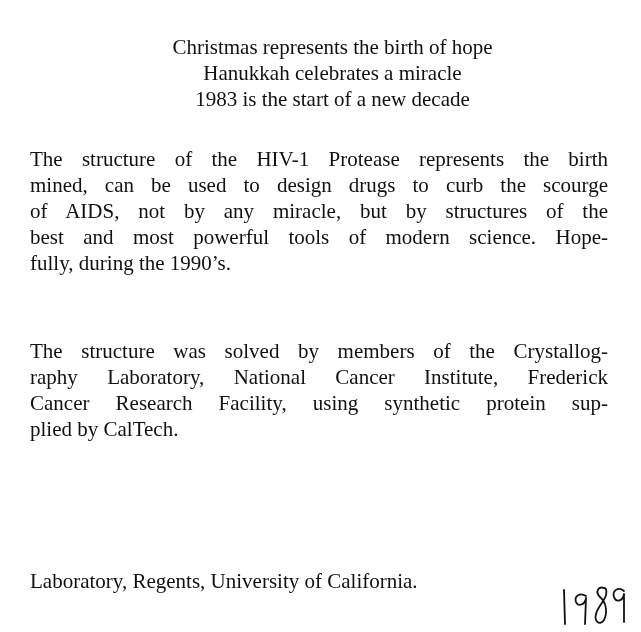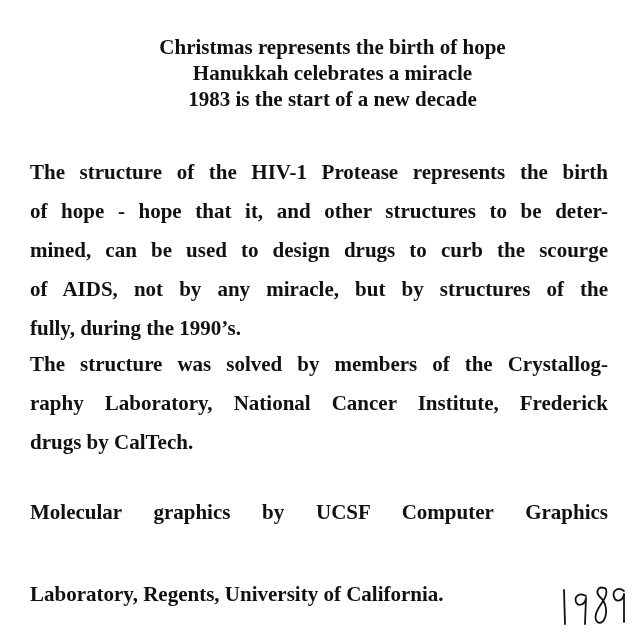--- a/index.html
+++ b/index.html
@@ -11,21 +11,21 @@
       width: 641px;
       height: 632px;
       position: relative;
       overflow: hidden;
       font-family: "Liberation Serif", "DejaVu Serif", serif;
       color: #111111;
     }
     .page {
       position: absolute;
       left: 0; top: 0;
-      width: 524px; height: 632px; font-weight: bold;
+      width: 524px; height: 632px;
     }
     .heading-block {
       position: absolute;
       left: 0;
       top: 34px;
       width: 641px;
       text-align: center;
       font-size: 21px;
       line-height: 26px;
     }
@@ -39,21 +39,20 @@
       width: 578px;
       font-size: 21px;
       line-height: 26px;
       text-align: justify;
     }
     .para .line {
       display: block;
       text-align: justify;
       text-align-last: justify;
       white-space: nowrap;
-      margin-top: 13px;
     }
     .para .line.last {
       text-align-last: left;
     }
     #p1 { top: 146px; }
     #p2 { top: 338px; }
     #p3 { top: 486px; }
     #p4 { top: 568px; }
     .handwritten {
       position: absolute;
@@ -69,34 +68,34 @@
 <div class="page">
 
   <div class="heading-block">
     <span class="line">Christmas represents the birth of hope</span>
     <span class="line">Hanukkah celebrates a miracle</span>
     <span class="line">1983 is the start of a new decade</span>
   </div>
 
   <div class="para" id="p1">
     <span class="line">The structure of the HIV-1 Protease represents the birth</span>
-    <span class="line">of hope - hope that it, and other structures to be deter-</span>
     <span class="line">mined, can be used to design drugs to curb the scourge</span>
     <span class="line">of AIDS, not by any miracle, but by structures of the</span>
+    <span class="line">best and most powerful tools of modern science. Hope-</span>
     <span class="line last">fully, during the 1990’s.</span>
   </div>
 
   <div class="para" id="p2">
     <span class="line">The structure was solved by members of the Crystallog-</span>
     <span class="line">raphy Laboratory, National Cancer Institute, Frederick</span>
-    <span class="line last">drugs by CalTech.</span>
+    <span class="line">Cancer Research Facility, using synthetic protein sup-</span>
+    <span class="line last">plied by CalTech.</span>
   </div>
 
   <div class="para" id="p3">
-    <span class="line">Molecular graphics by UCSF Computer Graphics</span>
   </div>
 
   <div class="para" id="p4">
     <span class="line last">Laboratory, Regents, University of California.</span>
   </div>
 
   <svg class="handwritten" viewBox="0 0 70 46" aria-label="1989">
     <title>1989</title>
     <g fill="none" stroke="#111111" stroke-width="1.8" stroke-linecap="round" stroke-linejoin="round">
 

